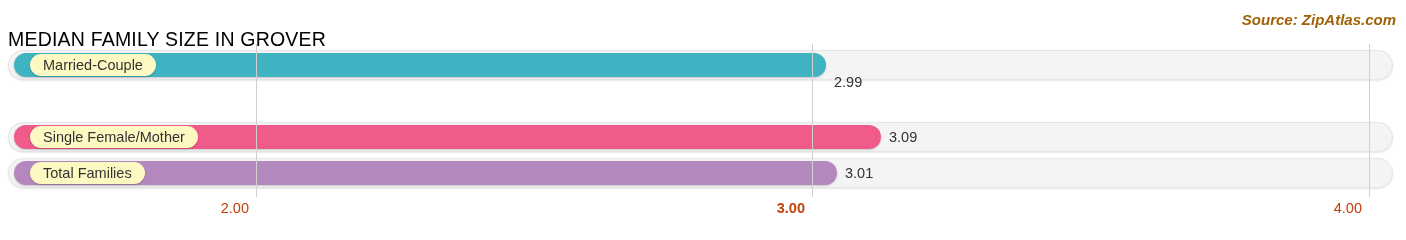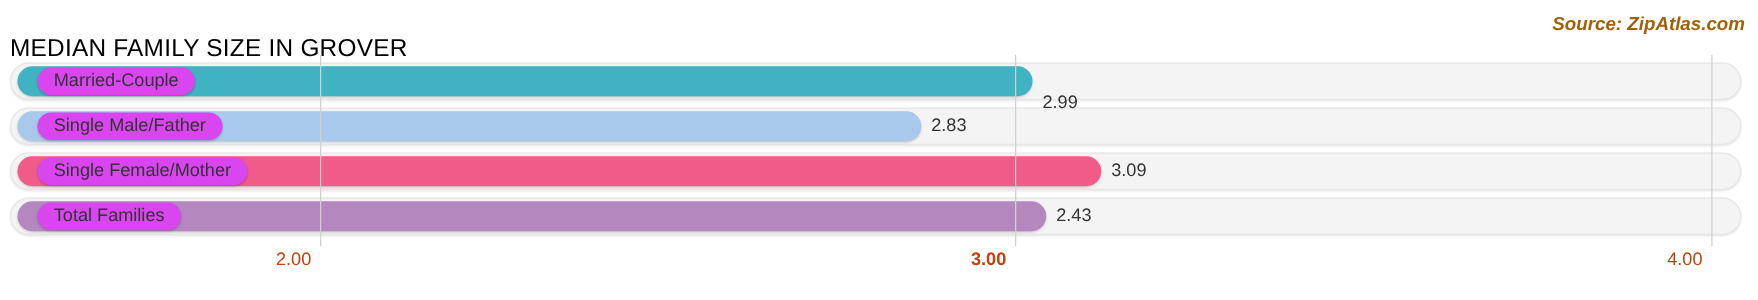--- a/index.html
+++ b/index.html
@@ -100,21 +100,21 @@
     top: 3px;
     height: 24px;
     border-radius: 12px;
     box-shadow: 0 1px 2px rgba(0,0,0,0.18);
   }
   .pill {
     position: absolute;
     left: 22px;
     top: 4px;
     height: 22px;
-    background: #d946ef;
+    background: #fef9c3;
     border-radius: 11px;
     display: flex;
     align-items: center;
     padding: 0 13px;
     box-shadow: 0 1px 2px rgba(0,0,0,0.22);
     white-space: nowrap;
     z-index: 4;
   }
   .pill-text {
     font-size: 14.5px;
@@ -161,45 +161,37 @@
 
     <div class="row" style="top:6px;">
       <div class="track"></div>
       <div class="bar" style="width:812px;background:#3fb3c2;"></div>
       <div class="pill">
         <span class="pill-text">Married-Couple</span>
       </div>
       <div class="value" style="left:826px;margin-top:17px;">2.99</div>
     </div>
 
-    <div class="row" style="top:42px;">
-      <div class="track"></div>
-      <div class="bar" style="width:723px;background:#a8c8ec;"></div>
-      <div class="pill">
-        <span class="pill-text">Single Male/Father</span>
-      </div>
-      <div class="value" style="left:737px;">2.83</div>
-    </div>
 
     <div class="row" style="top:78px;">
       <div class="track"></div>
       <div class="bar" style="width:867px;background:#f15b8a;"></div>
       <div class="pill">
         <span class="pill-text">Single Female/Mother</span>
       </div>
       <div class="value" style="left:881px;text-align:center;">3.09</div>
     </div>
 
     <div class="row" style="top:114px;">
       <div class="track"></div>
       <div class="bar" style="width:823px;background:#b488bf;"></div>
       <div class="pill">
         <span class="pill-text">Total Families</span>
       </div>
-      <div class="value" style="left:837px;">2.43</div>
+      <div class="value" style="left:837px;">3.01</div>
     </div>
 
   </div>
 
   <div class="gridlines">
     <div class="gridline" style="left:256px;"></div>
     <div class="gridline" style="left:812px;"></div>
     <div class="gridline" style="left:1369px;"></div>
   </div>
 </div>

